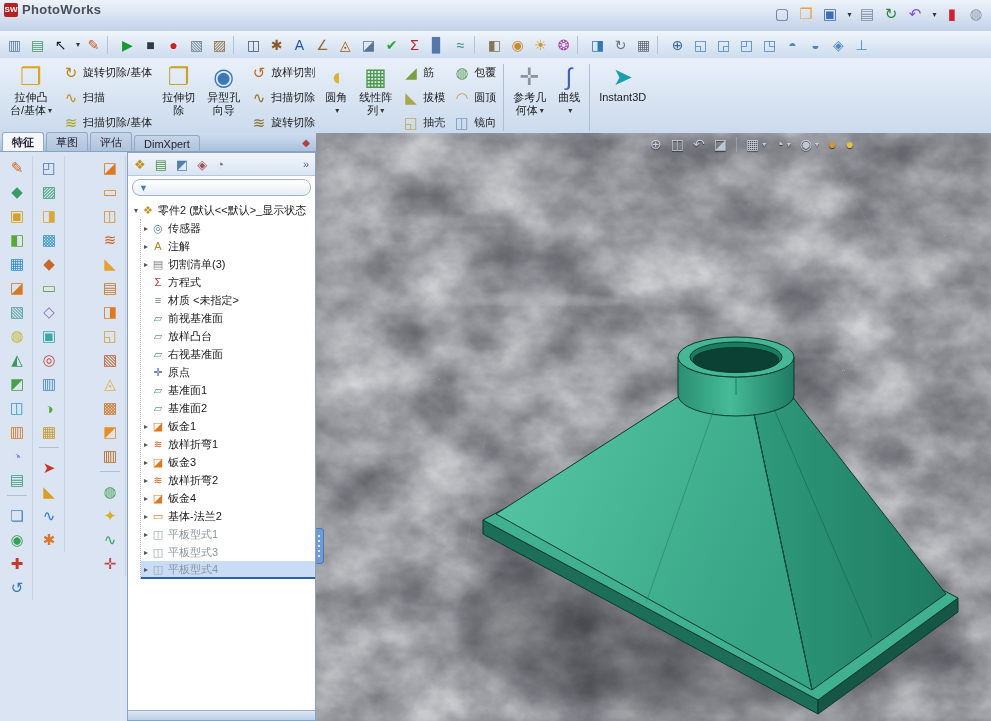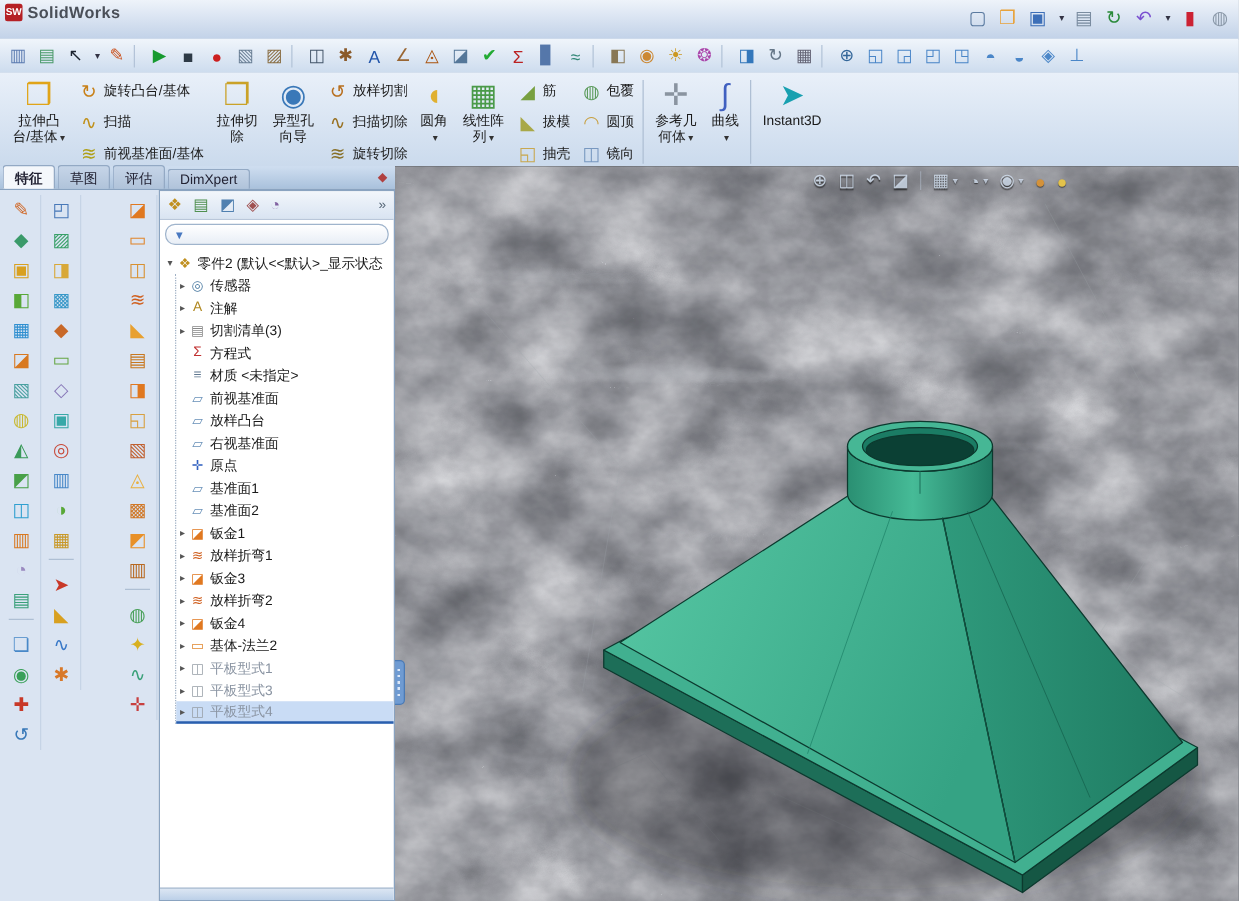--- a/index.html
+++ b/index.html
@@ -92,21 +92,21 @@
                   background:repeating-linear-gradient(#dce8f8 0 2px,transparent 2px 5px);}
 </style>
 </head>
 <body>
 
 <div class="app">
 
   <div class="titlebar">
     <div class="title-left">
       <span class="logo-box">SW</span>
-      <span class="app-title">SolidWorks</span>
+      <span class="app-title">PhotoWorks</span>
     </div>
     <div class="stdbar">
 
         <span class="std-icon">
           <i style="color: rgb(90, 122, 160);">▢</i>
         </span>
 
         <span class="std-icon">
           <i style="color: rgb(232, 163, 61);">❒</i>
         </span>
@@ -310,31 +310,31 @@
         </span>
       <span class="rb-l2">
           <span>台/基体</span>
           <span class="caret">▾</span>
         </span>
     </div>
     <div class="rb-stack">
 
         <div class="rb-small">
           <span class="rb-sic" style="color: rgb(200, 128, 24);">↻</span>
-          <span>旋转凸台/基体</span>
+          <span>旋转切除/基体</span>
         </div>
 
         <div class="rb-small">
           <span class="rb-sic" style="color: rgb(192, 144, 24);">∿</span>
           <span>扫描</span>
         </div>
 
         <div class="rb-small">
           <span class="rb-sic" style="color: rgb(176, 160, 24);">≋</span>
-          <span>前视基准面/基体</span>
+          <span>扫描切除/基体</span>
         </div>
       </div>
     <div class="rb-big">
       <span class="rb-ic" style="color: rgb(202, 162, 40);">❐</span>
       <span class="rb-l1">
           <span>拉伸切</span>
         </span>
       <span class="rb-l2">
           <span>除</span>
         </span>

